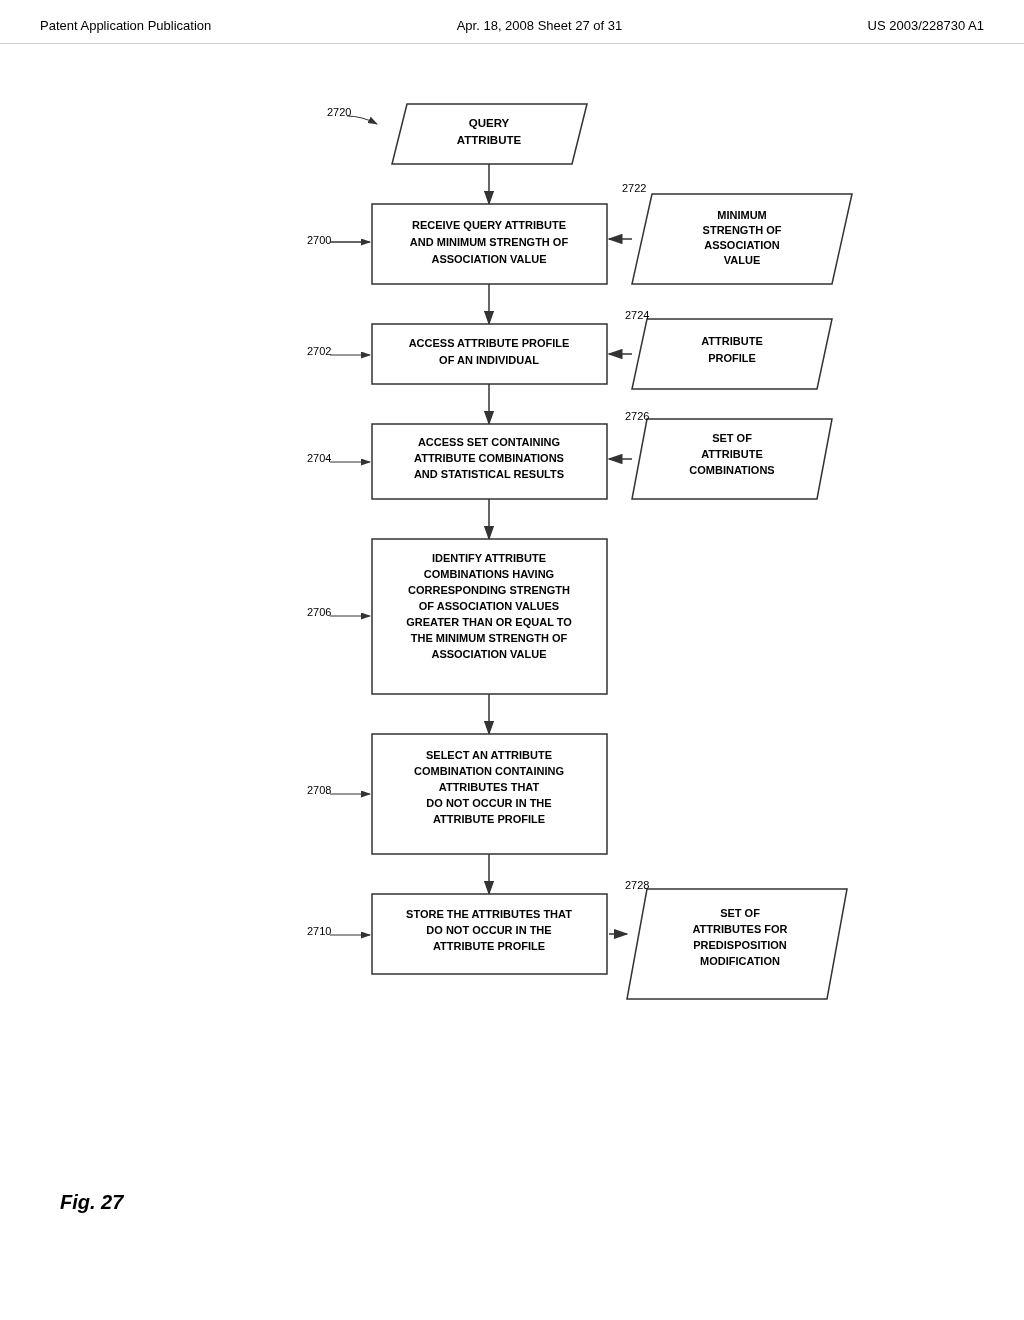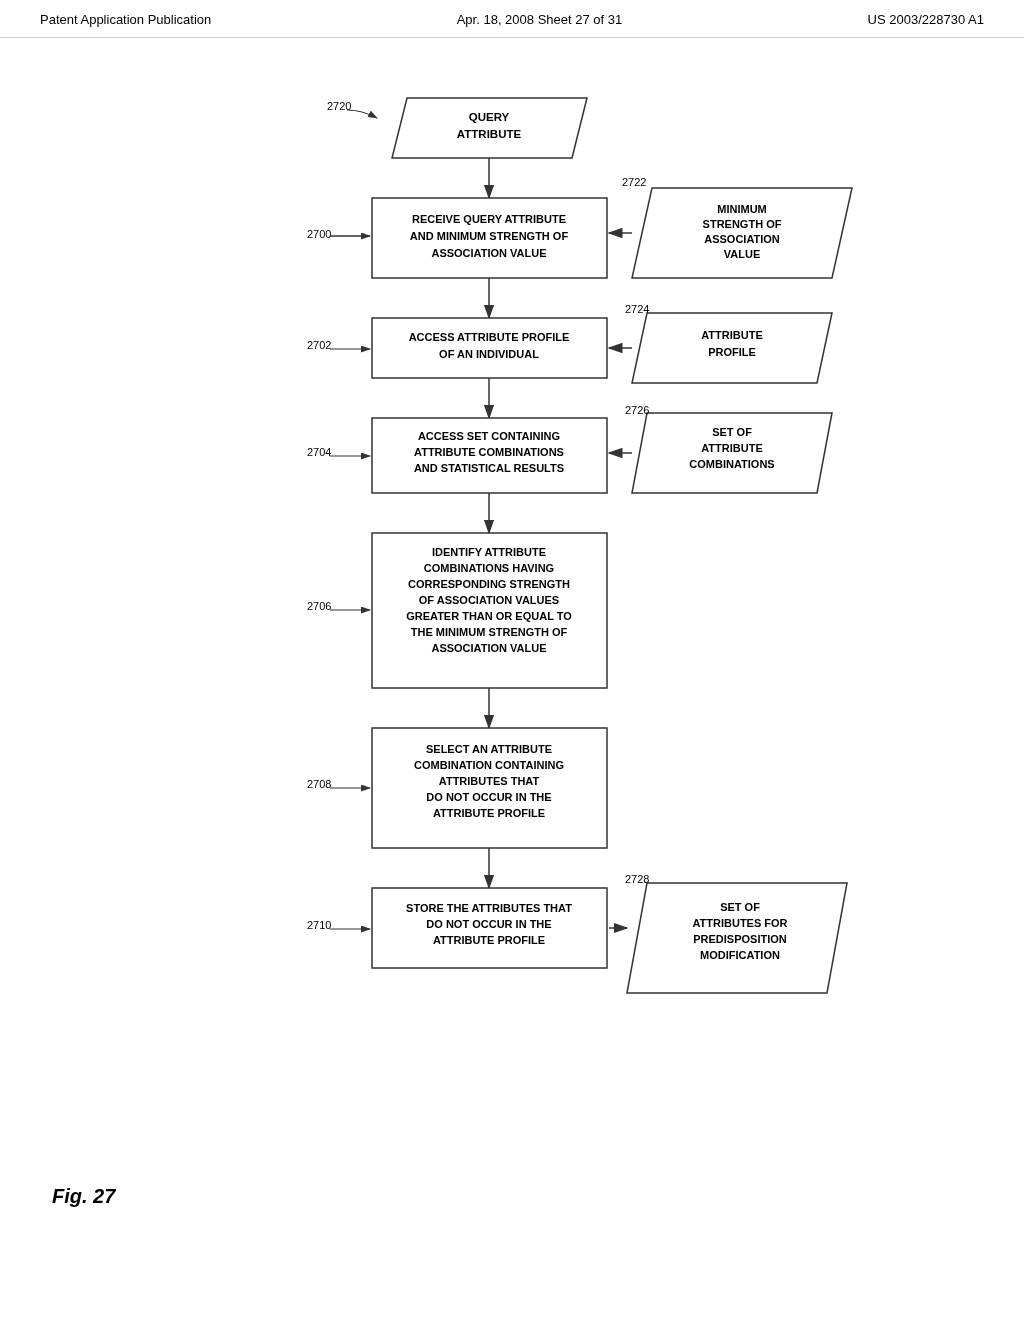--- a/index.html
+++ b/index.html
@@ -8,42 +8,42 @@
       font-family: Arial, Helvetica, sans-serif;
       width: 1024px;
       min-height: 1320px;
       position: relative;
     }
 
     .page-header {
       display: flex;
       justify-content: space-between;
       align-items: center;
-      padding: 12px 40px 10px 40px;
+      padding: 18px 40px 10px 40px;
       border-bottom: 1px solid #ccc;
       font-size: 13px;
     }
 
     .diagram-area {
       position: relative;
       width: 100%;
       padding: 20px 0;
     }
 
     svg.flowchart {
       display: block;
       margin: 0 auto;
       width: 760px;
       height: 1160px;
     }
 
     .fig-label {
       position: absolute;
       bottom: 30px;
-      left: 52px;
+      left: 60px;
       font-size: 20px;
       font-style: italic;
       font-weight: bold;
     }
   </style>
 </head>
 <body>
 
 <div class="page-header">
   <span>Patent Application Publication</span>

